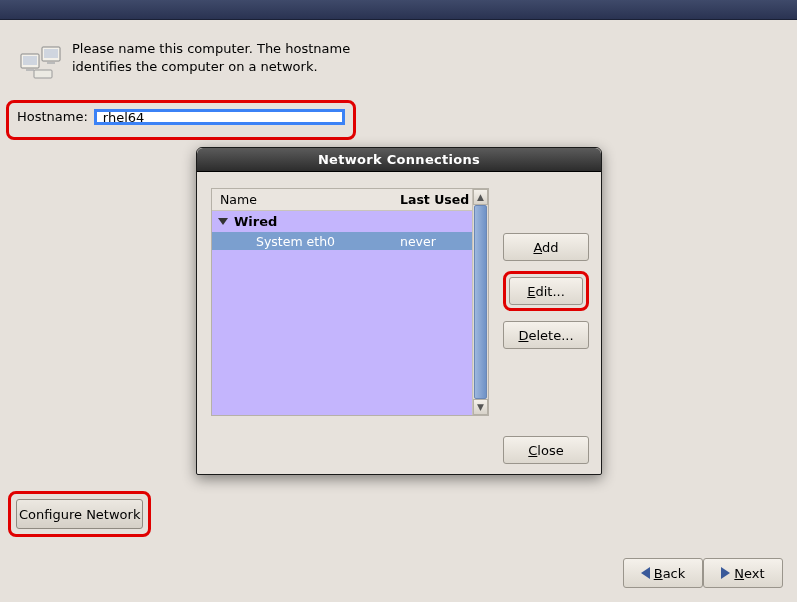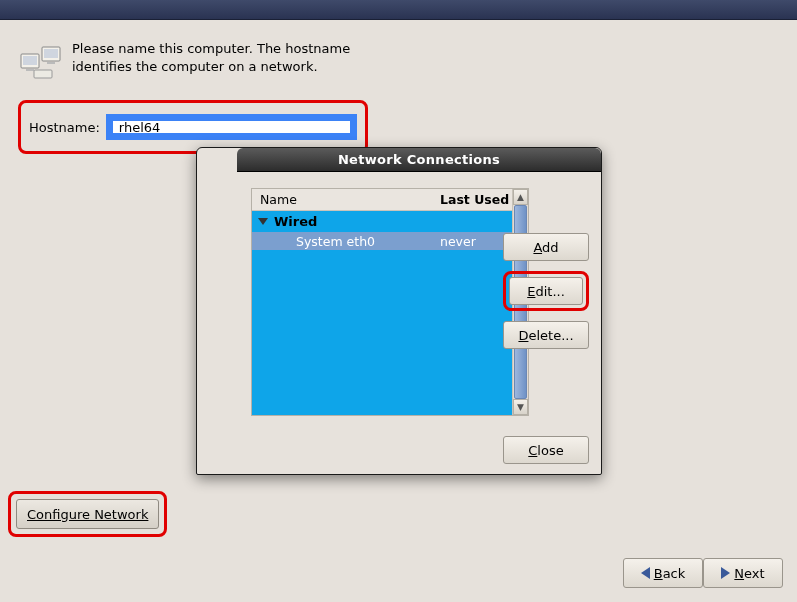--- a/index.html
+++ b/index.html
@@ -27,55 +27,54 @@
     gap: 10px;
     width: 340px;
   }
   .intro .icon-computers {
     width: 42px; height: 40px;
     flex-shrink: 0;
   }
   .intro p { line-height: 1.35; color:#000; }
   .hostname-row {
     position: absolute;
-    left: 18px; top: 100px;
+    left: 6px; top: 100px;
     width: 350px;
     height: 40px;
     display: flex;
-    align-items: center;
+    align-items: flex-start;
     gap: 6px;
-    padding: 24px 8px;
+    padding: 6px 8px;
   }
   .highlight-box {
     border: 3px solid #e00000;
     border-radius: 8px;
   }
   .hostname-row label { white-space: nowrap; }
   .hostname-row input {
     flex: 1;
-    height: 26px;
+    height: 16px;
     padding: 2px 6px;
-    border: 7px solid #3b82f6;
+    border: 3px solid #3b82f6;
     background: #fff;
     font: inherit;
     outline: none;
   }
 
   
   .dialog {
     position: absolute;
     left: 196px; top: 147px;
     width: 406px;
     height: 328px;
     background: #e7e2dc;
     border: 1px solid #1a1a1a;
     box-shadow: 0 4px 14px rgba(0,0,0,.45);
     border-radius: 6px 6px 2px 2px;
     overflow: hidden;
-    padding-left: 40px;
   }
   .dialog-titlebar {
     height: 24px;
     background: linear-gradient(#5b5b5b, #2c2c2c);
     border-bottom: 1px solid #000;
     color: #fff;
     text-align: center;
     font-weight: bold;
     line-height: 24px;
     font-size: 13px;
@@ -84,21 +83,21 @@
   }
   .dialog-body {
     position: relative;
     padding: 14px 10px 10px 10px;
     height: calc(100% - 24px);
   }
   .listbox {
     position: absolute;
     left: 14px; top: 16px;
     width: 278px; height: 228px;
-    background: #0ea5e9;
+    background: #c4b5fd;
     border: 1px solid #b6b1a8;
     display: flex;
   }
   .list-content { flex: 1; overflow: hidden; }
   .list-header {
     display: flex;
     background: #eae5df;
     border-bottom: 1px solid #c9c4bb;
     height: 22px;
     align-items: center;
@@ -172,27 +171,26 @@
   .close-btn { width: 86px; }
 
   
   .configure-wrap {
     position: absolute;
     left: 8px; top: 491px;
     padding: 5px;
   }
   .configure-btn {
     height: 30px;
-    padding: 0 10px;
+    padding: 0 2px;
     background: linear-gradient(#ece8e1,#d5d0c7);
     border:1px solid #8f8a81;
     border-radius:3px;
     font:inherit;
     cursor:pointer;
-    text-decoration:underline;
   }
   .nav-buttons {
     position: absolute;
     right: 14px; bottom: 14px;
     display: flex; 
   }
   .nav-btn {
     width: 80px; height: 30px;
     background: linear-gradient(#f5f1eb,#ddd8cf);
     border:1px solid #9a958c;

